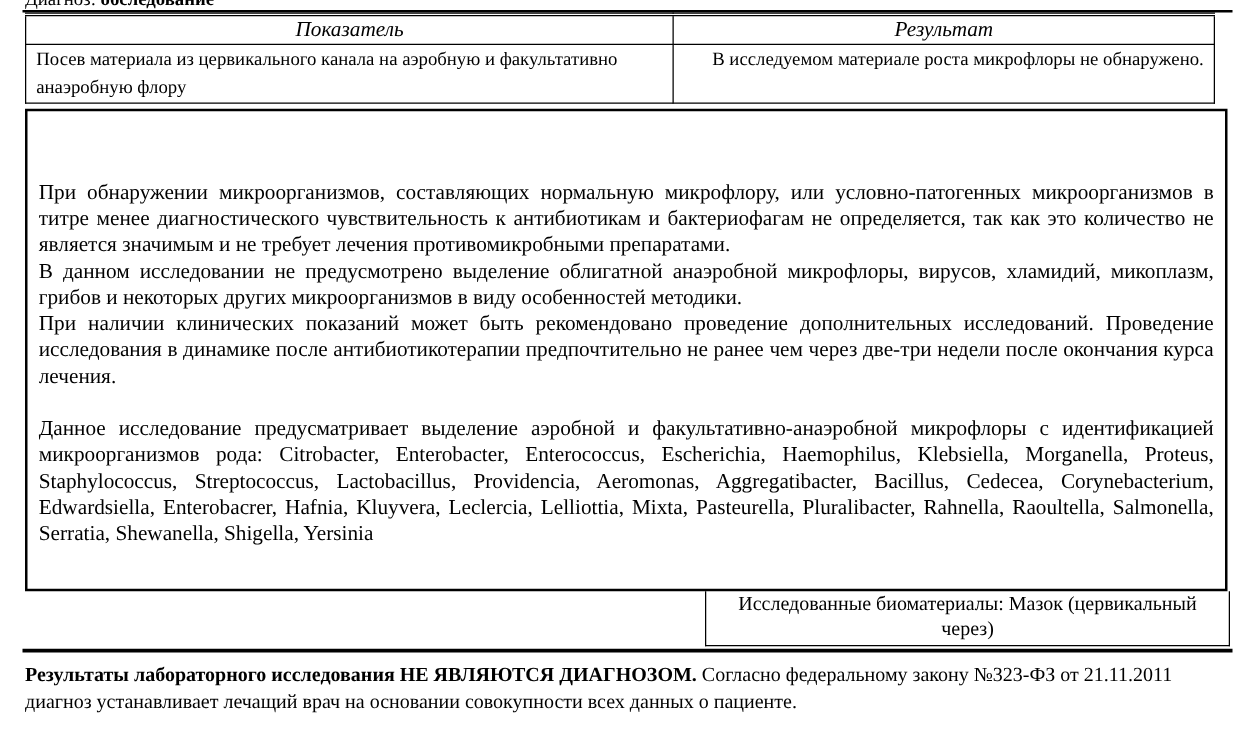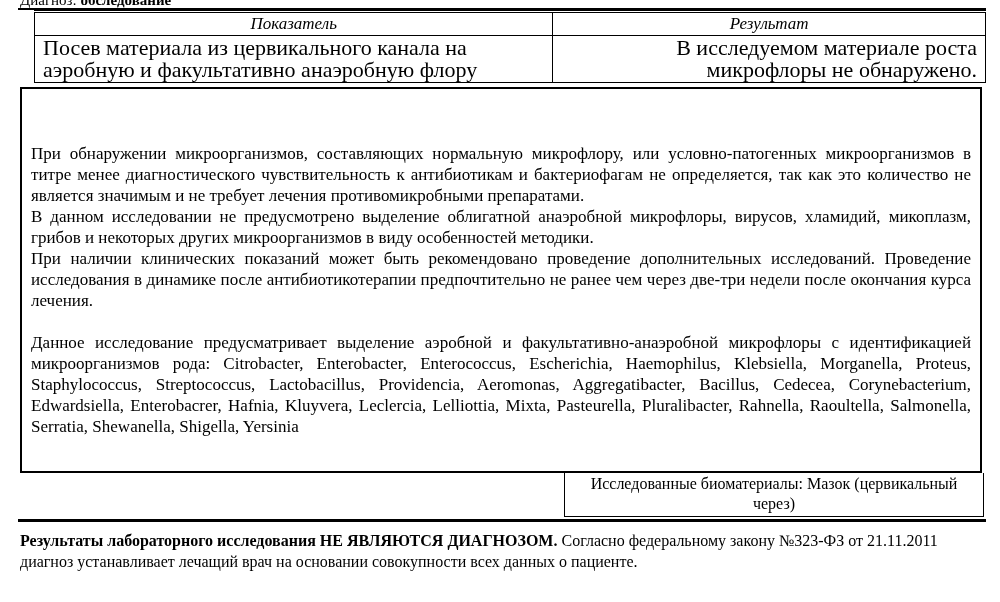--- a/index.html
+++ b/index.html
@@ -33,38 +33,38 @@
   .title {
     text-align: center;
     font-size: 20px;
     line-height: 24px;
     margin: 7px 0 5px 0;
     letter-spacing: 0.5px;
   }
   
   table.results {
     border-collapse: collapse;
-    margin-left: 16px;
+    margin-left: 2px;
     width: 952px;
     table-layout: fixed;
   }
   table.results, table.results th, table.results td {
     border: 1px solid #000;
   }
   table.results { border-top: 3px double #000; }
   table.results th {
     font-style: italic;
     font-weight: normal;
     font-size: 17px;
     text-align: center;
     padding: 1px 4px;
     height: 22px;
   }
   table.results td {
-    font-size: 22px;
+    font-size: 15px;
     line-height: 22px;
     padding: 1px 8px;
     vertical-align: top;
     height: 46px;
   }
   td.cell-indicator { text-align: left; }
   td.cell-result  { text-align: right; }
   col.c-left  { width: 54.5%; }
   col.c-right { width: 45.5%; }
   

